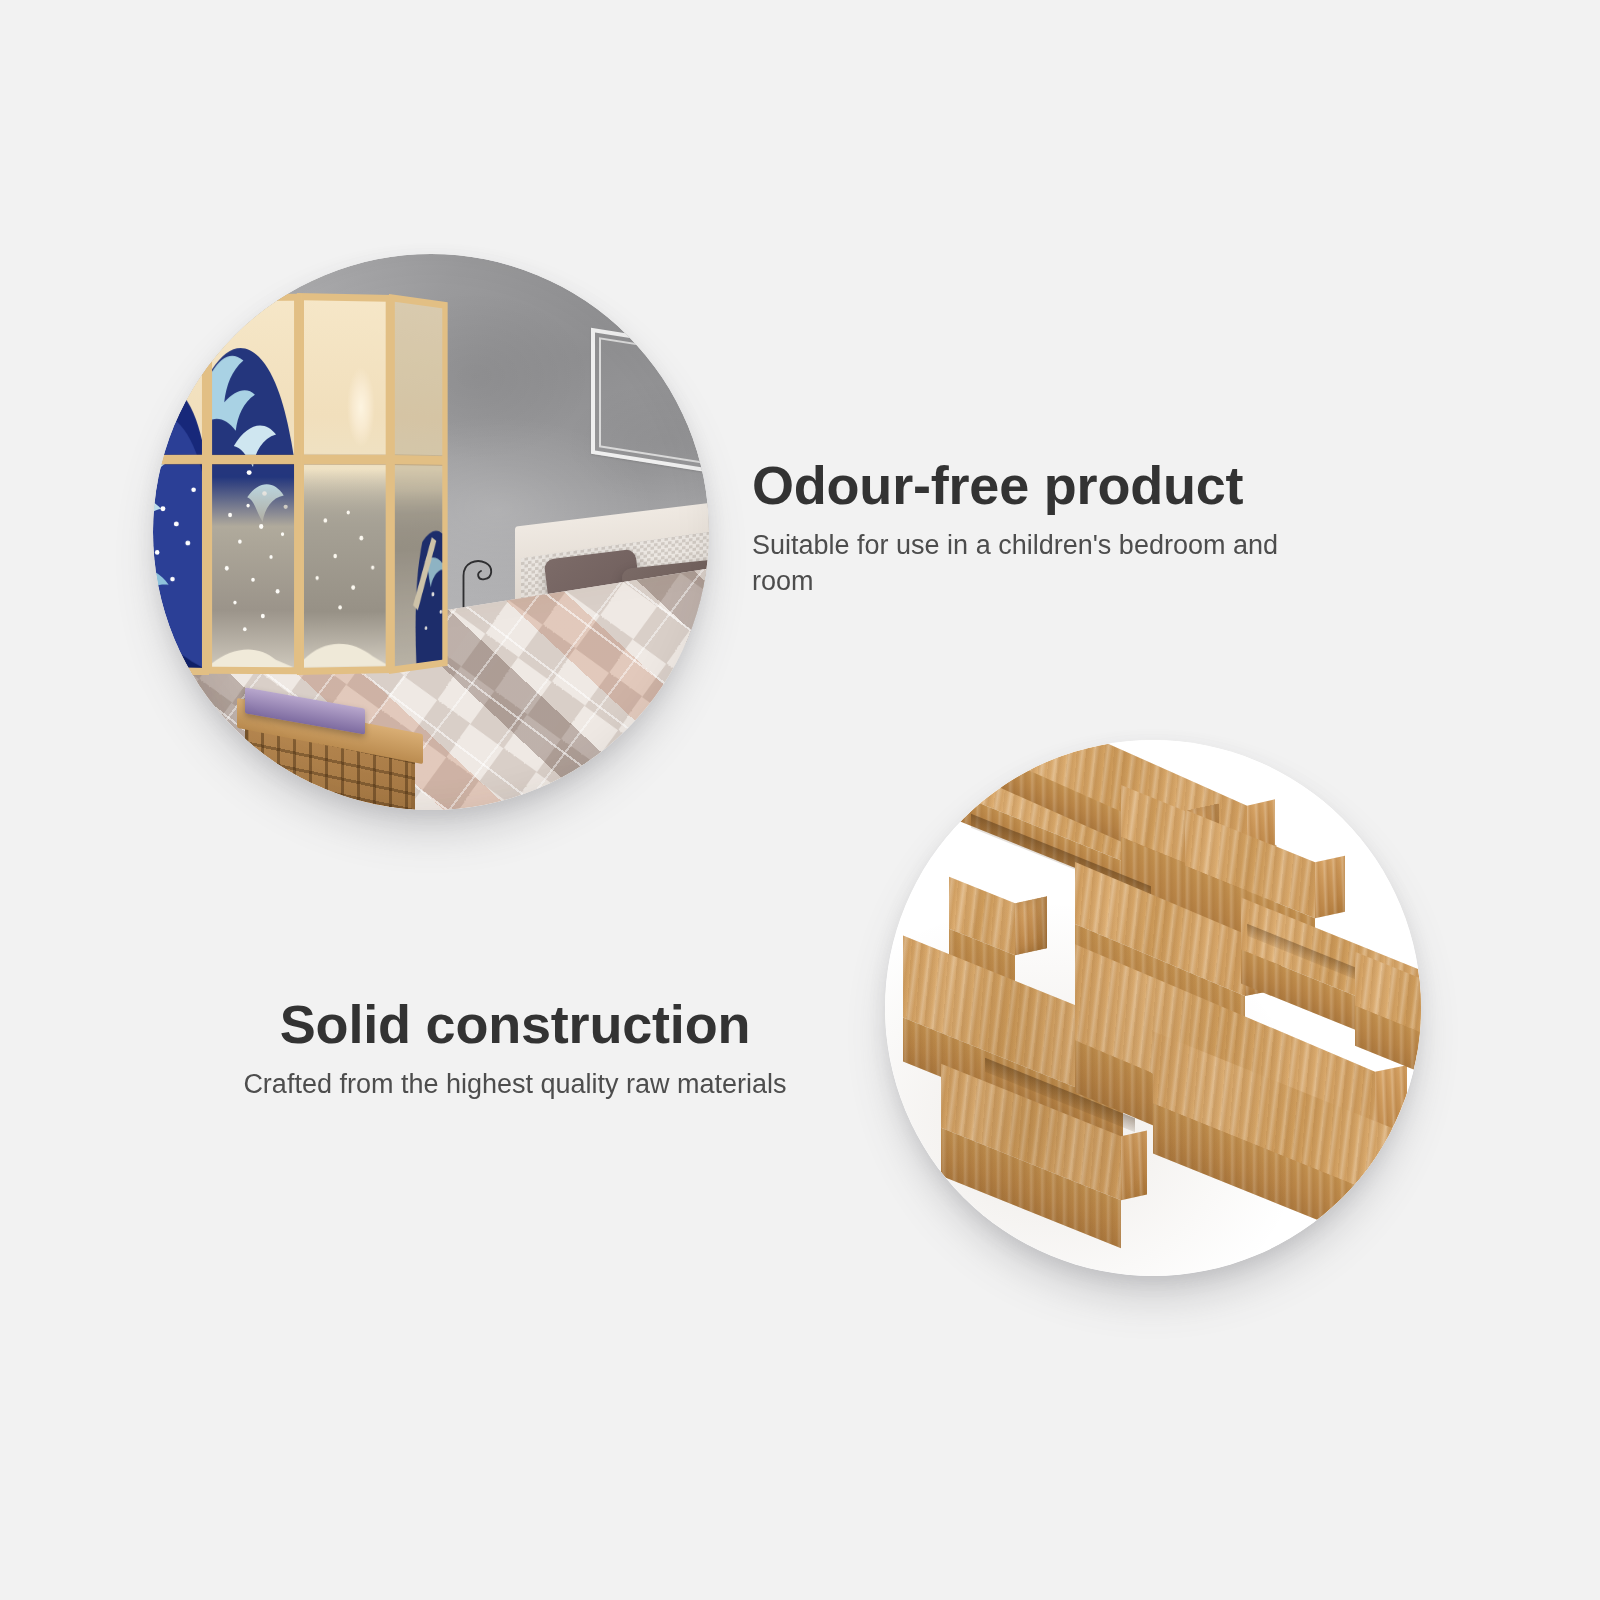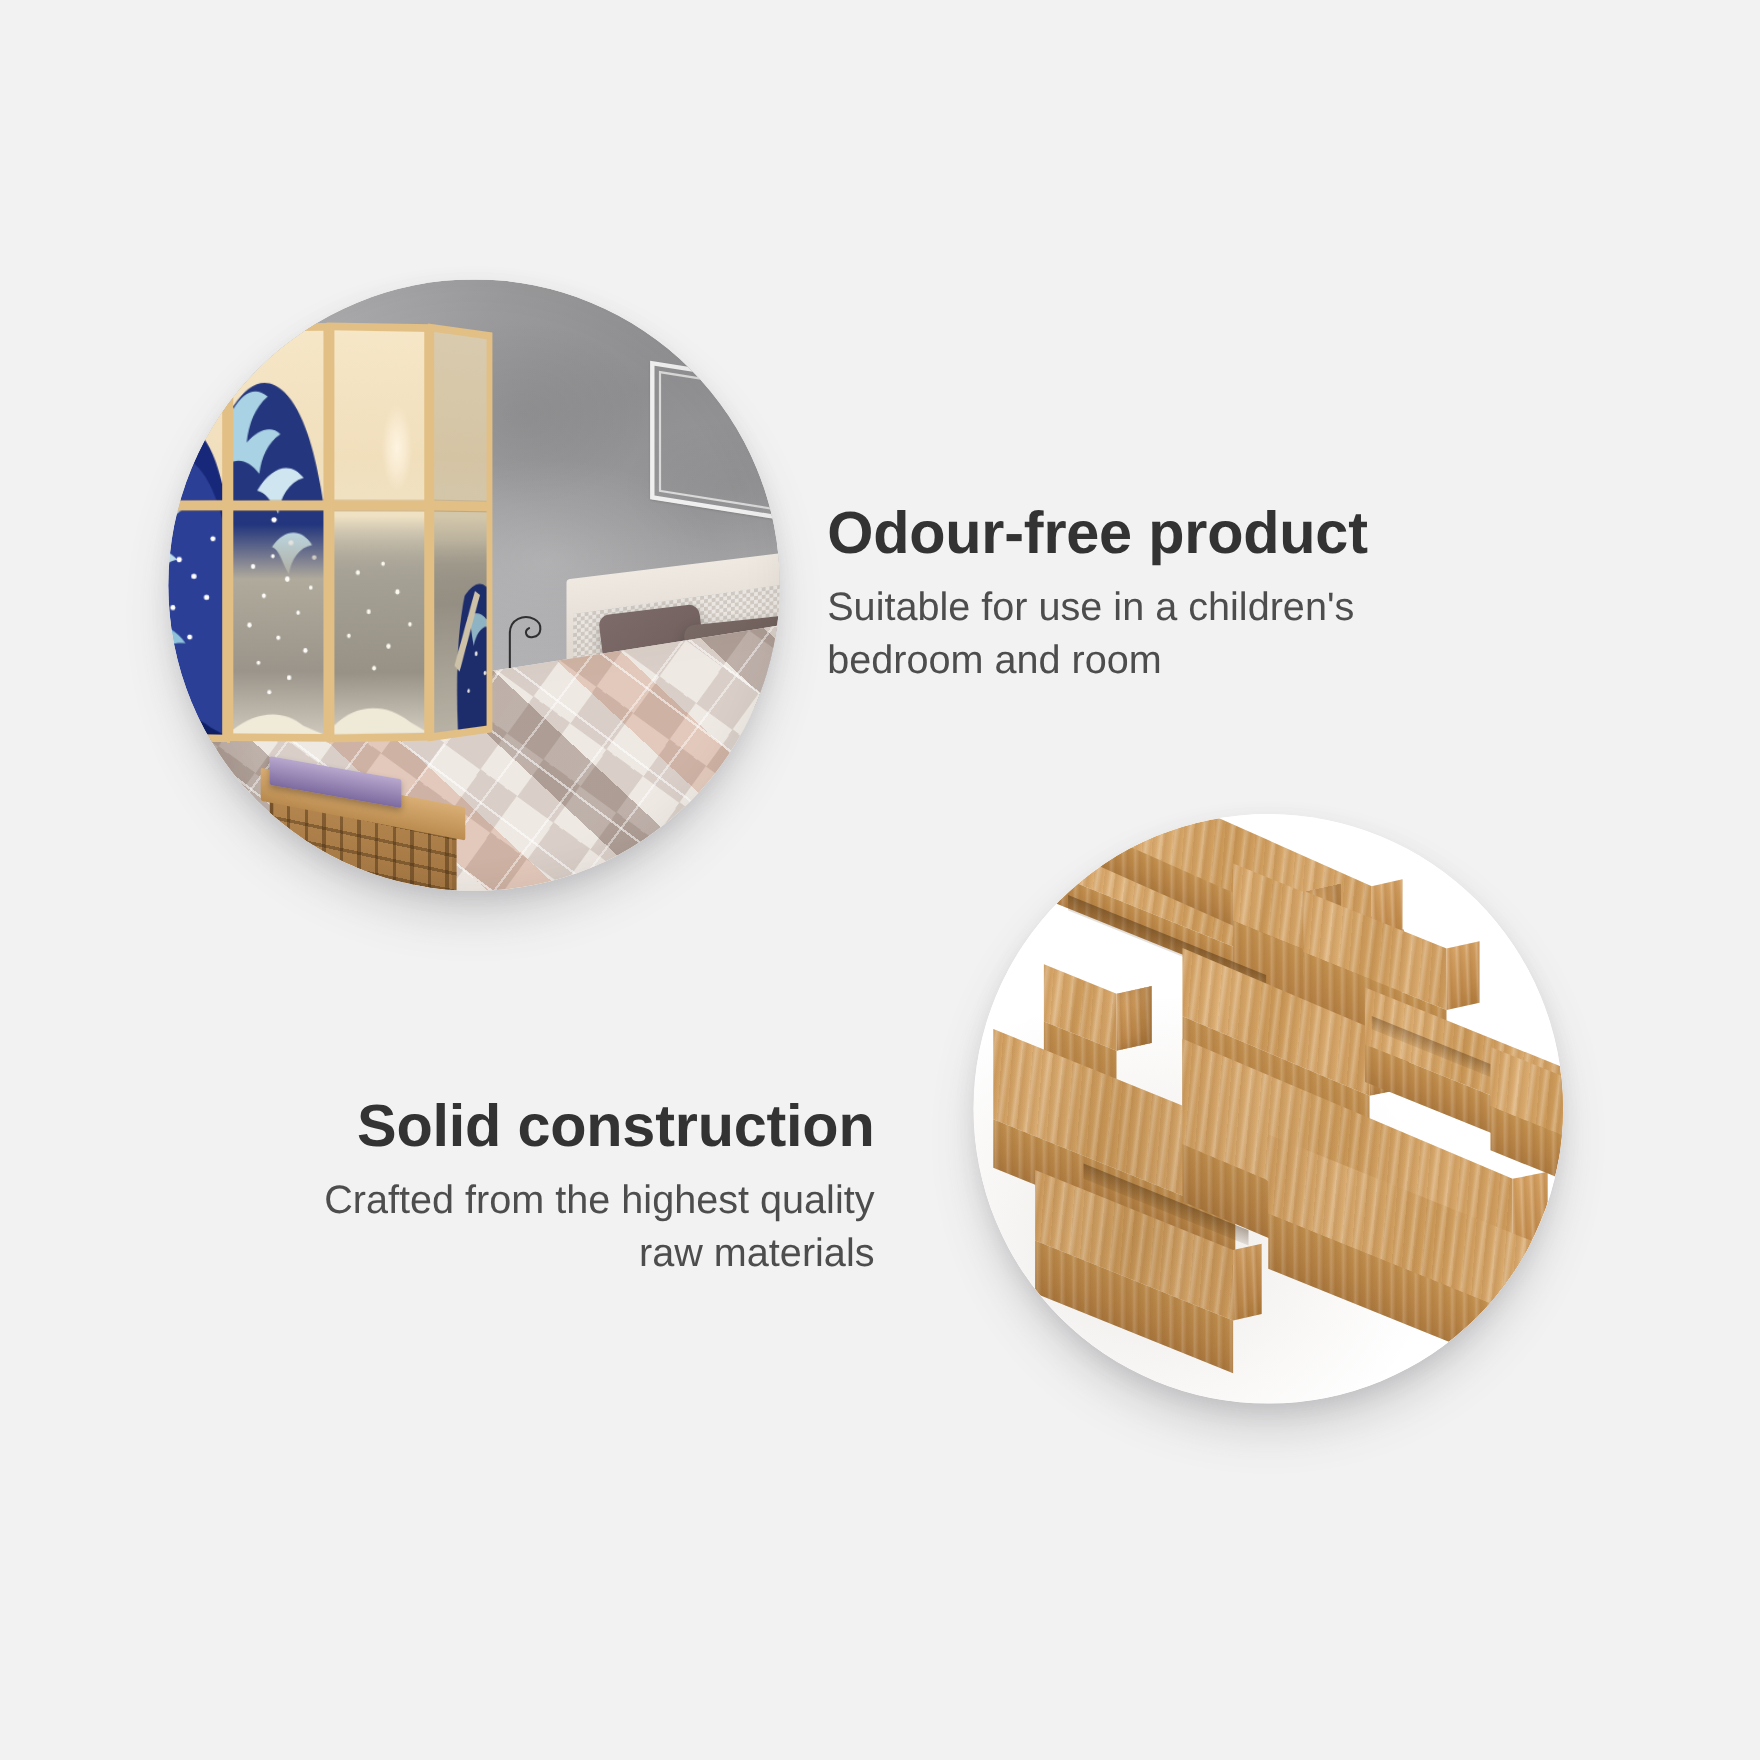--- a/index.html
+++ b/index.html
@@ -181,40 +181,40 @@
   .t-heading {
     font-size: 54px;
     font-weight: 700;
     color: #333333;
     letter-spacing: -0.2px;
     margin: 0;
     line-height: 1.1;
     white-space: nowrap;
   }
   .t-sub {
-    font-size: 36px;
+    font-size: 27px;
     font-weight: 400;
     color: #4d4d4d;
     margin: 0;
     line-height: 1.32;
   }
 
   #text-odour {
     left: 752px;
     top: 456px;
     width: 560px;
     text-align: left;
   }
   #text-odour .t-sub { margin-top: 13px; }
 
   #text-solid {
     left: 235px;
     top: 995px;
     width: 560px;
-    text-align: right;
+    text-align: center;
   }
   #text-solid .t-sub { margin-top: 13px; }
 </style>
 </head>
 <body>
 
 <div class="stage">
 
   <div class="photo-circle" id="circle-bedroom">
     <div class="photo-inner">

